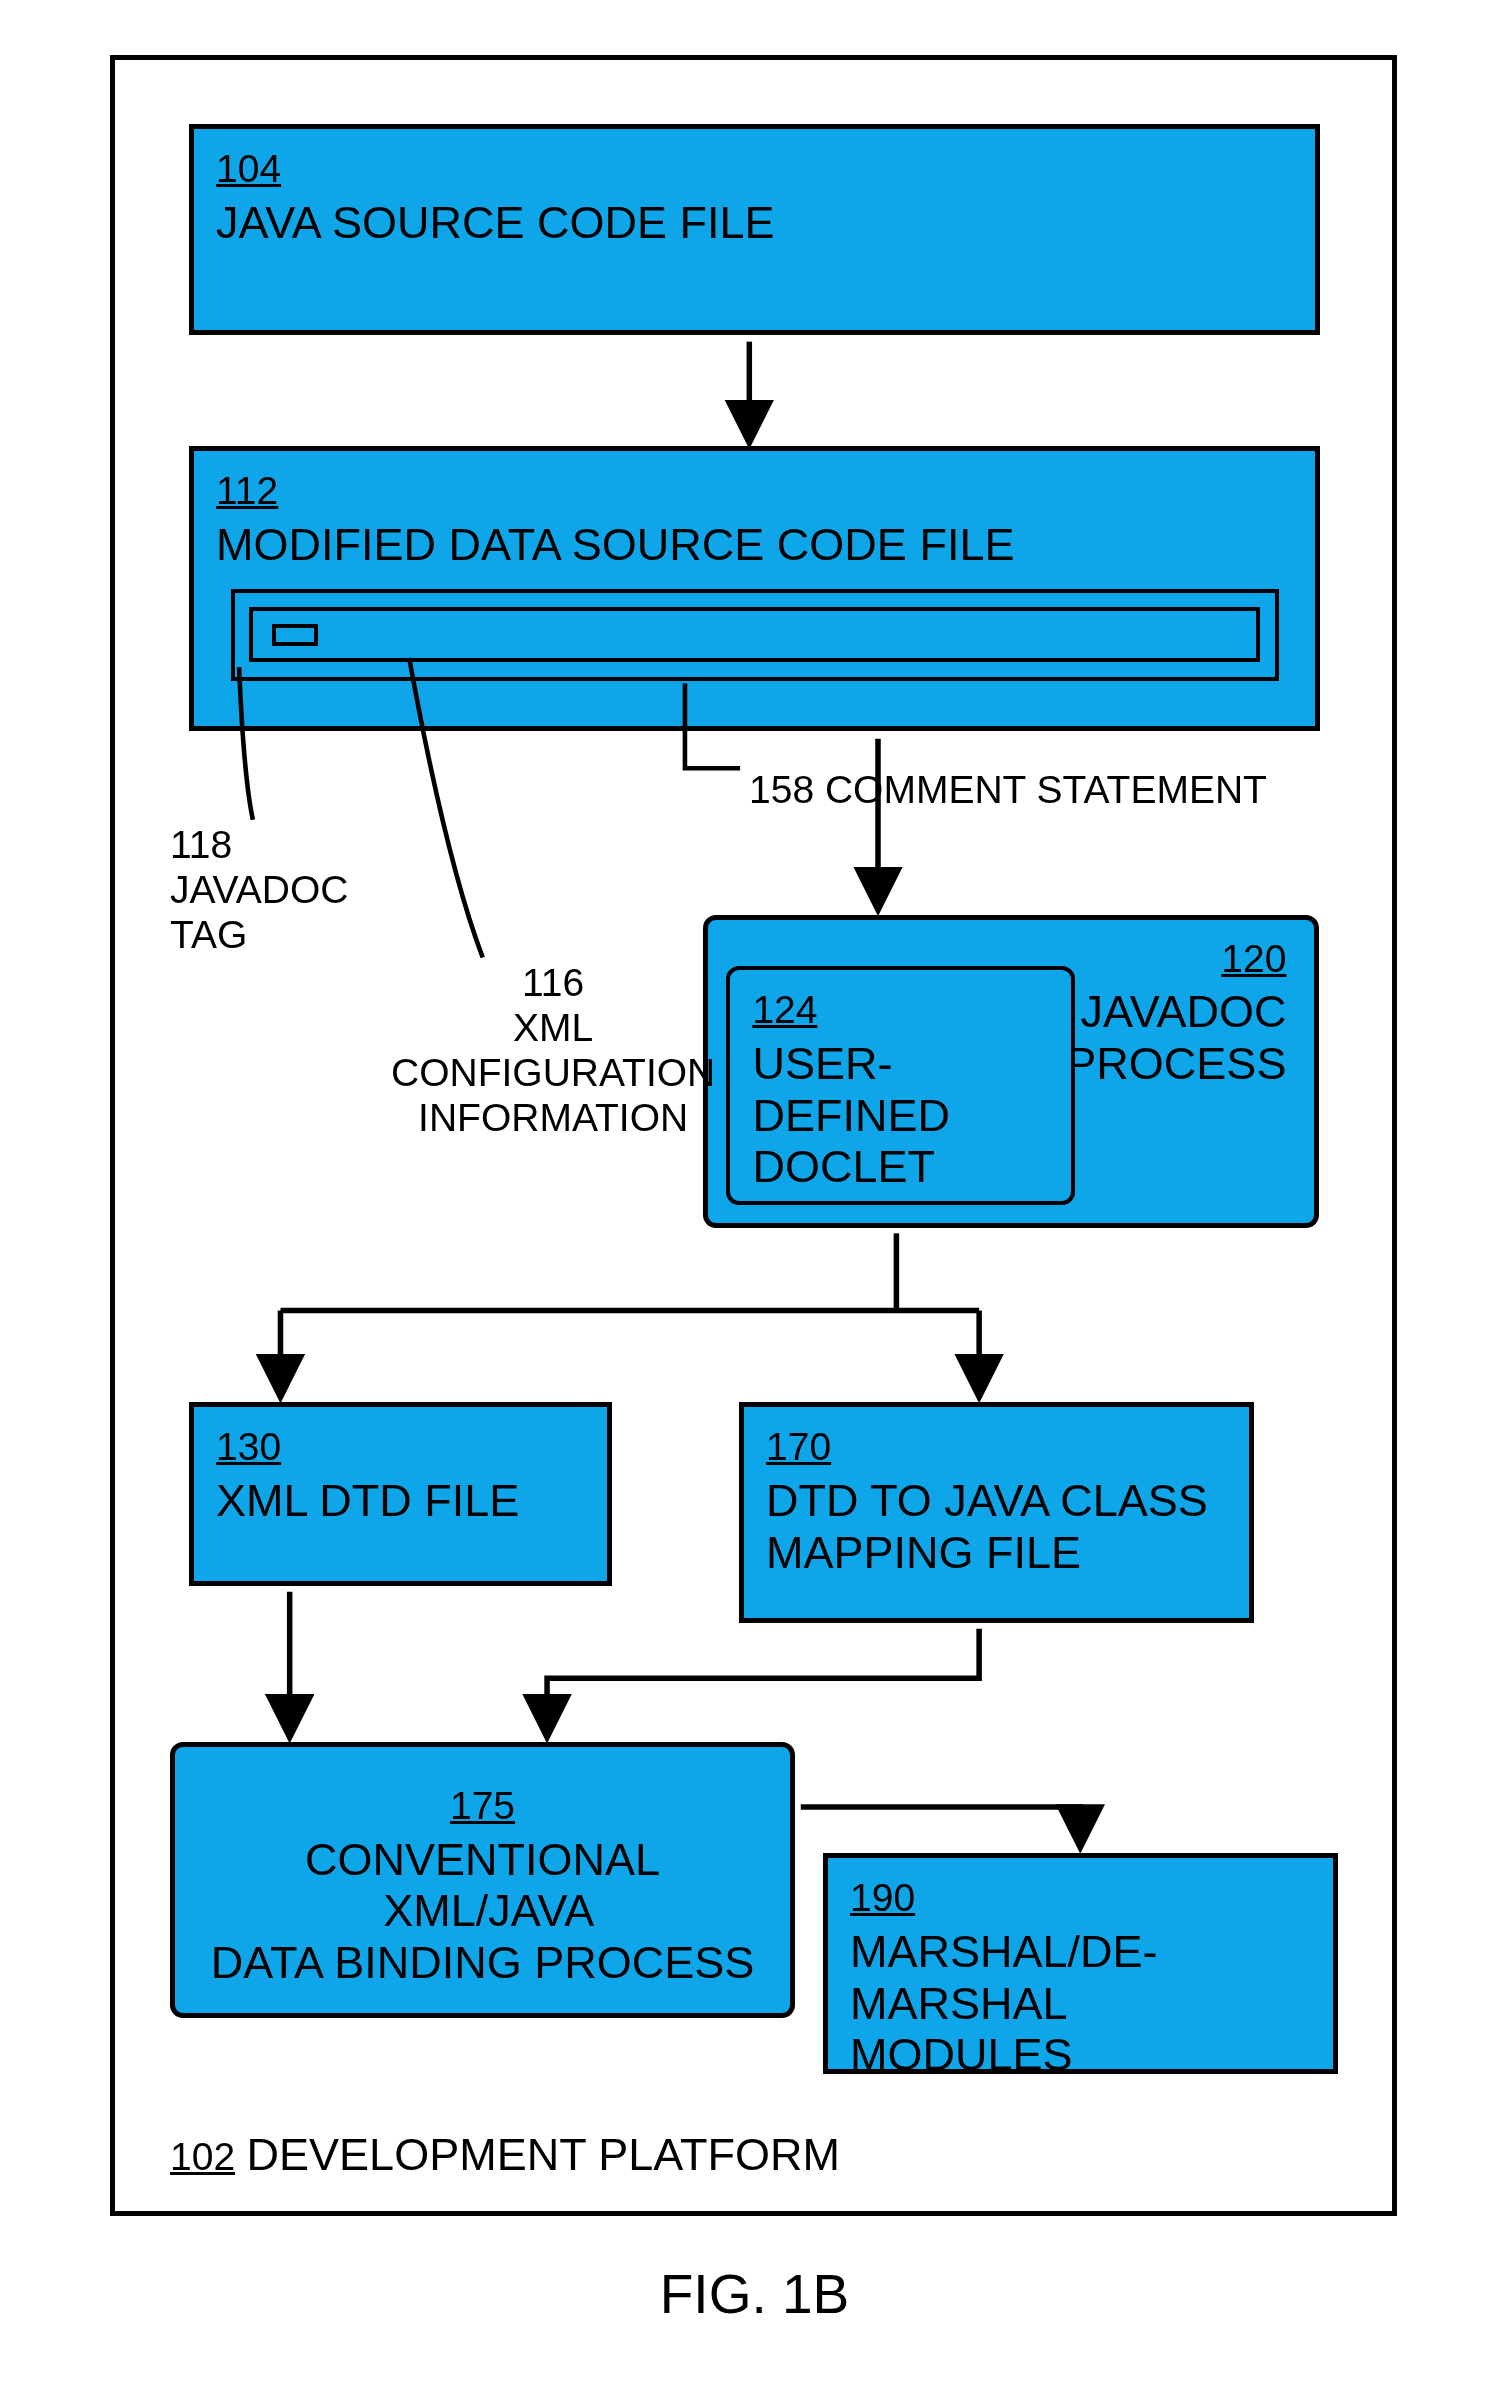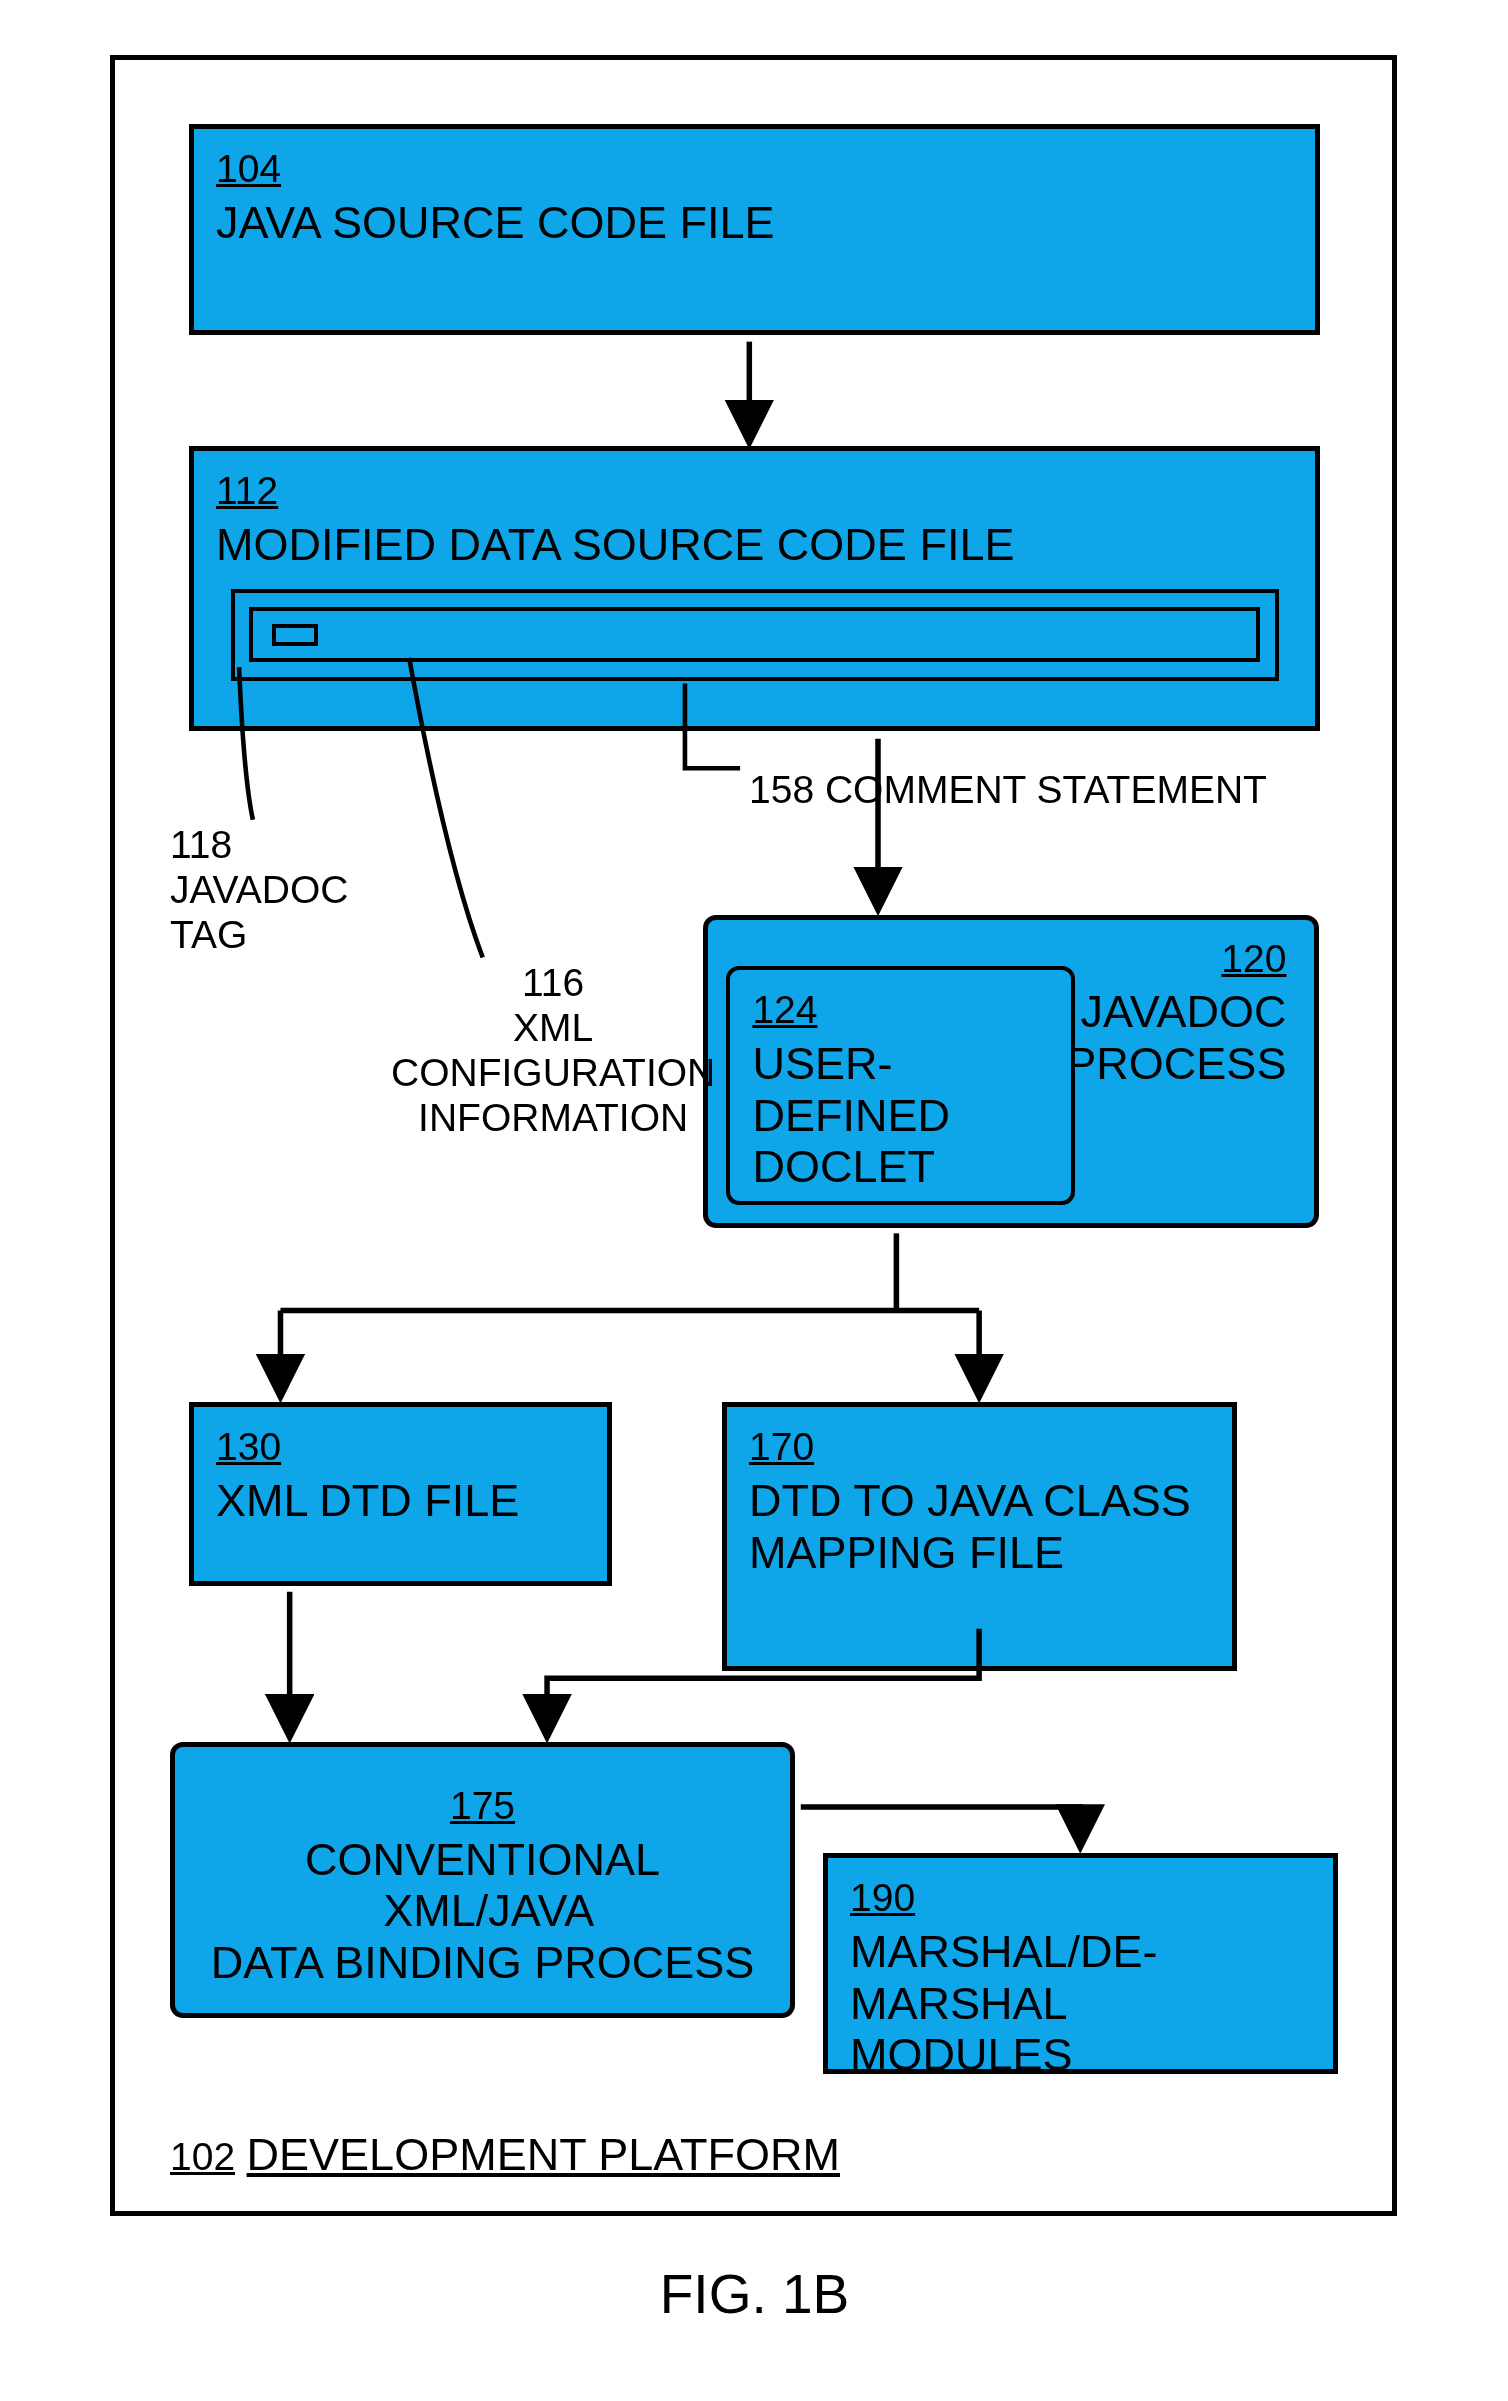--- a/index.html
+++ b/index.html
@@ -99,38 +99,38 @@
       <span class="ref">124</span>
       <span class="lbl">USER-DEFINED<br>DOCLET</span>
     </div>
   </div>
 
   <div class="box" style="left:74px; top:1342px; width:423px; height:184px;">
     <span class="ref">130</span>
     <span class="lbl">XML DTD FILE</span>
   </div>
 
-  <div class="box" style="left:607px; top:1342px; width:515px; height:269px;">
+  <div class="box" style="left:624px; top:1342px; width:515px; height:221px;">
     <span class="ref">170</span>
     <span class="lbl">DTD TO JAVA CLASS<br>MAPPING FILE</span>
   </div>
 
   <div class="box rounded" style="left:55px; top:1682px; width:625px; height:276px; text-align:center; padding-top:37px;">
     <span class="ref" style="display:inline-block;">175</span><br>
     <span class="lbl">CONVENTIONAL &nbsp;XML/JAVA<br>DATA BINDING PROCESS</span>
   </div>
 
   <div class="box" style="left:708px; top:1793px; width:515px; height:221px;">
     <span class="ref">190</span>
     <span class="lbl">MARSHAL/DE-MARSHAL<br>MODULES</span>
   </div>
 
   <div style="position:absolute; left:55px; top:2069px;">
     <span class="ref" style="display:inline;text-align:right;">102</span>
-    <span class="lbl" style="display:inline; margin-left:7.4px;text-decoration:underline;">DEVELOPMENT PLATFORM</span>
+    <span class="lbl" style="display:inline; margin-left:7.4px;">DEVELOPMENT PLATFORM</span>
   </div>
 
   <div class="callout" style="left:634px; top:708px;">
     <span>158</span>
     <span>COMMENT STATEMENT</span>
   </div>
 
   <div class="callout" style="left:55px; top:763px;">
     <span>118</span><br>
     <span>JAVADOC<br>TAG</span>

